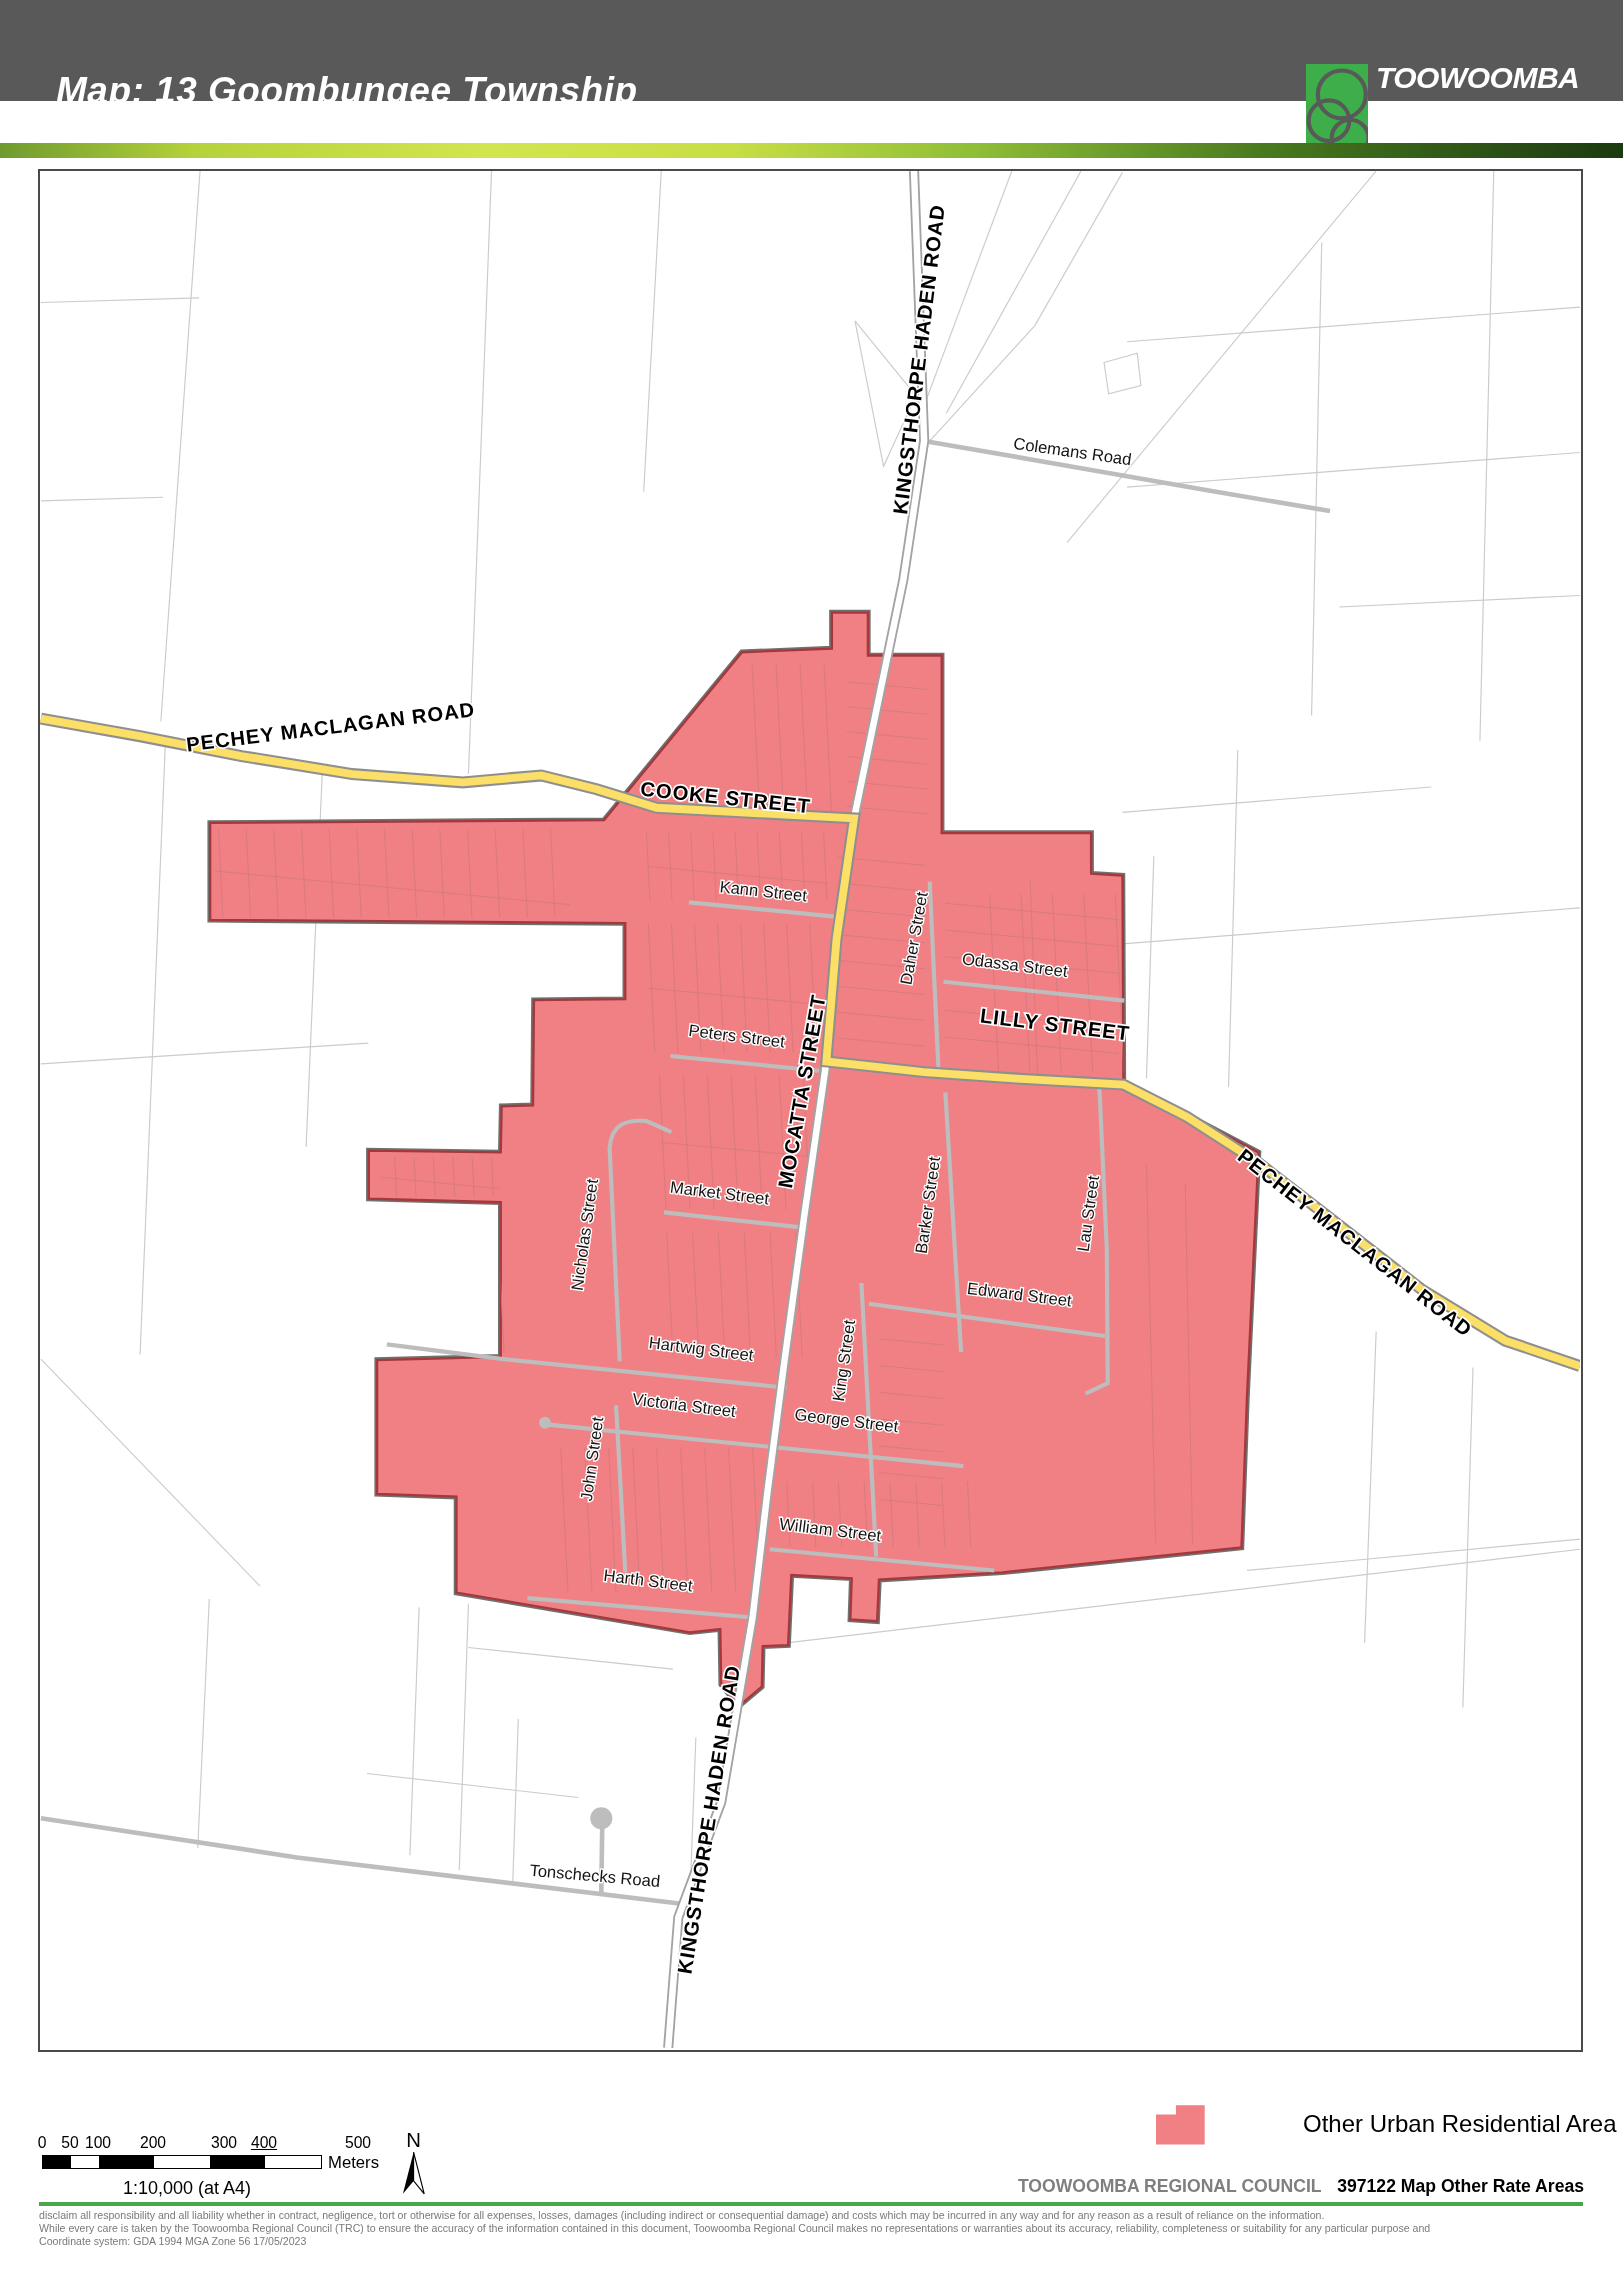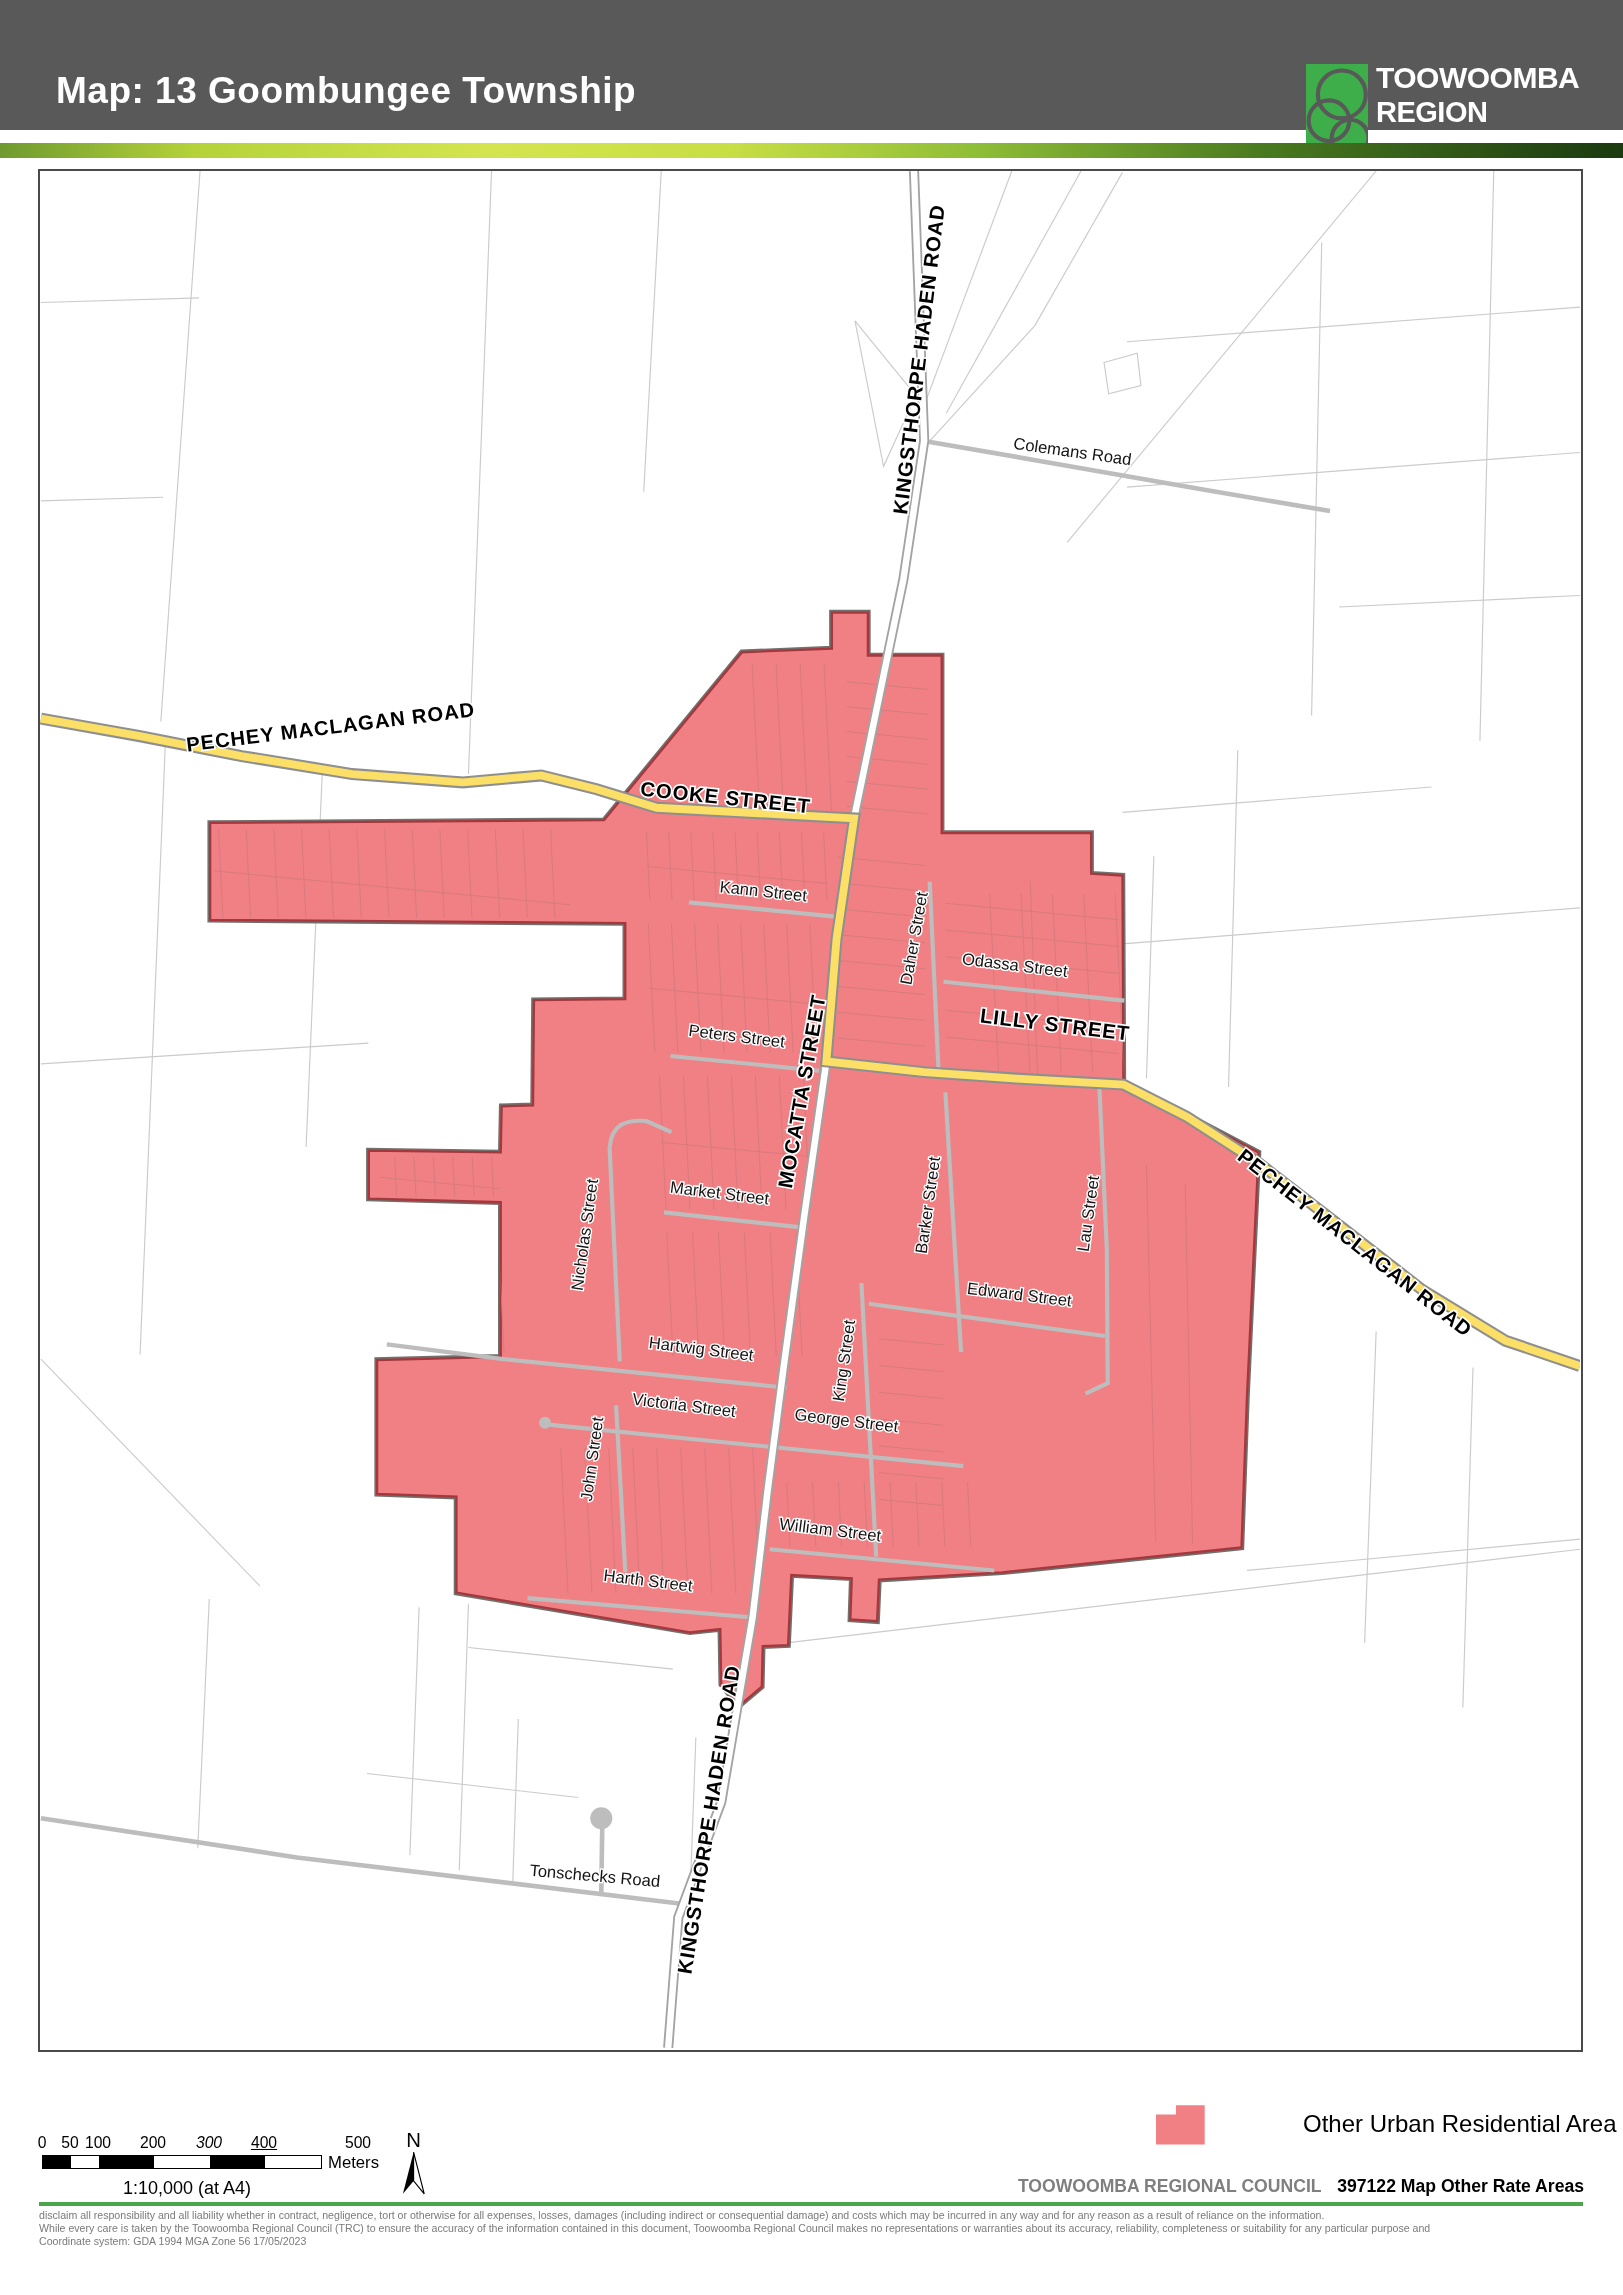--- a/index.html
+++ b/index.html
@@ -1,19 +1,19 @@
 <!DOCTYPE html>
 <html style="font-size:7.4px"><head>
 <meta charset="utf-8">
 <style>
   html,body{margin:0;padding:0;background:#ffffff;}
   body{width:1623px;height:2295px;position:relative;font-family:"Liberation Sans",sans-serif;overflow:hidden;}
 
   
-  .header{position:absolute;left:0;top:0;width:1623px;height:130px;background:#595959;}
+  .header{position:absolute;left:0;top:0;width:1623px;height:101px;background:#595959;font-style:italic;}
   .page-title{position:absolute;left:56px;top:70px;font-size:37px;font-weight:bold;color:#ffffff;letter-spacing:0.5px;}
   .logo{position:absolute;left:1306px;top:64px;width:278px;height:93px;}
   .logo-mark{position:absolute;left:0;top:0;width:62px;height:89px;background:#3DAE49;overflow:hidden;}
   .logo-title{position:absolute;left:70px;top:-2.8px;font-size:30px;font-weight:800;color:#ffffff;letter-spacing:-0.5px;line-height:34px;white-space:nowrap;}
   .logo-sub{position:absolute;left:70px;top:31px;font-size:29px;font-weight:800;color:#ffffff;letter-spacing:-0.5px;line-height:34px;white-space:nowrap;}
   .logo-tag{position:absolute;left:70px;top:73px;font-size:12px;font-weight:700;color:#ffffff;white-space:nowrap;}
   .green-band{position:absolute;left:0;top:143px;width:1623px;height:15.3px;
     background:linear-gradient(90deg,#6f9a2f 0%,#b5d23a 12%,#d3e54e 30%,#c8de45 45%,#8fbe37 60%,#49791f 78%,#1b3a10 100%);}
 
   
@@ -301,21 +301,21 @@
   <path id="swatchPath" d="M43,0 H105 V85 H0 V20 H43 Z" fill="#F08084"></path>
 </svg>
 <div class="legend-label">Other Urban Residential Area</div>
 
 <div class="scalebar">
   <div class="scale-ticks" id="scaleTicks">
       <span style="left: 0px;">0</span>
       <span style="left: 28px;">50</span>
       <span style="left: 56px;">100</span>
       <span style="left: 111px;">200</span>
-      <span style="left: 167px; font-style: italic;">300</span>
+      <span style="left: 182px;">300</span>
       <span style="left: 222px; text-decoration: underline;">400</span>
       <span style="left: 278px; margin-left: 38px;">500</span>
     </div>
   <div class="bar" id="scaleSegments">
       <div style="width: 28px; background: rgb(0, 0, 0);"></div>
       <div style="width: 28px; background: rgb(255, 255, 255);"></div>
       <div style="width: 56px; background: rgb(0, 0, 0);"></div>
       <div style="width: 56px; background: rgb(255, 255, 255);"></div>
       <div style="width: 56px; background: rgb(0, 0, 0);"></div>
       <div style="width: 56px; background: rgb(255, 255, 255);"></div>

